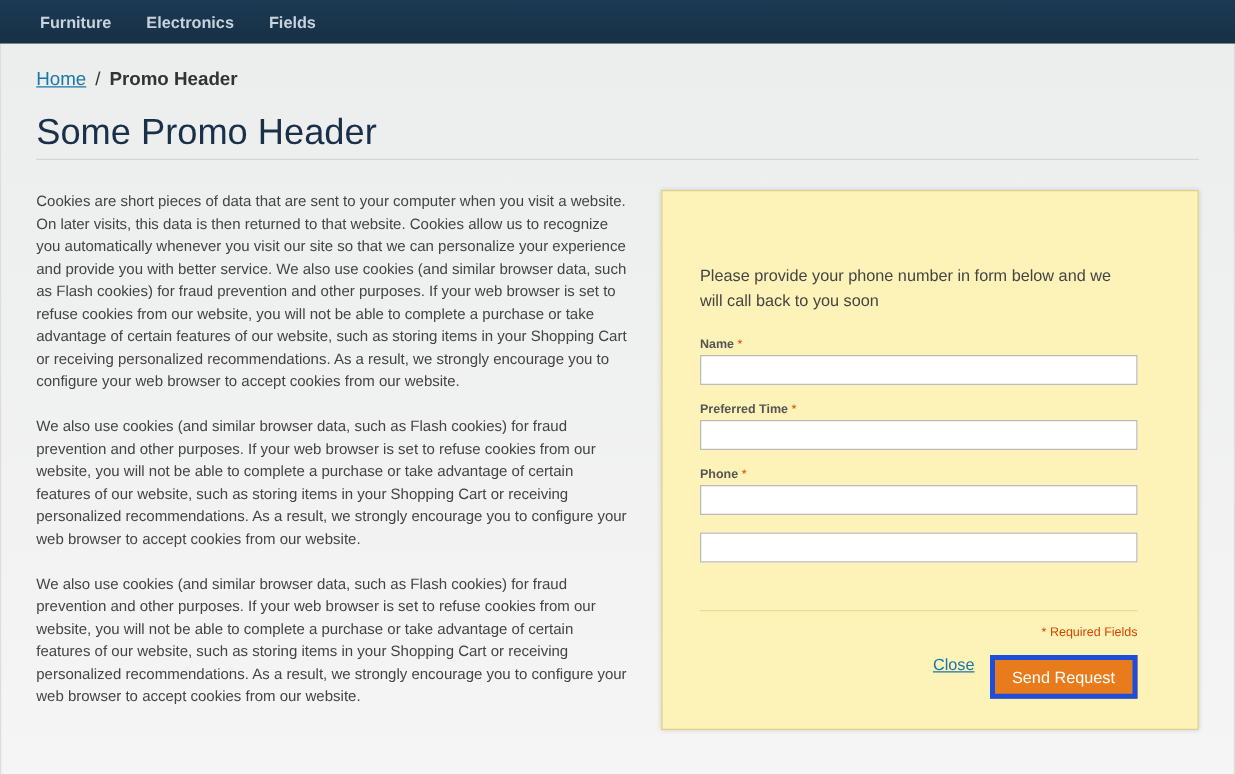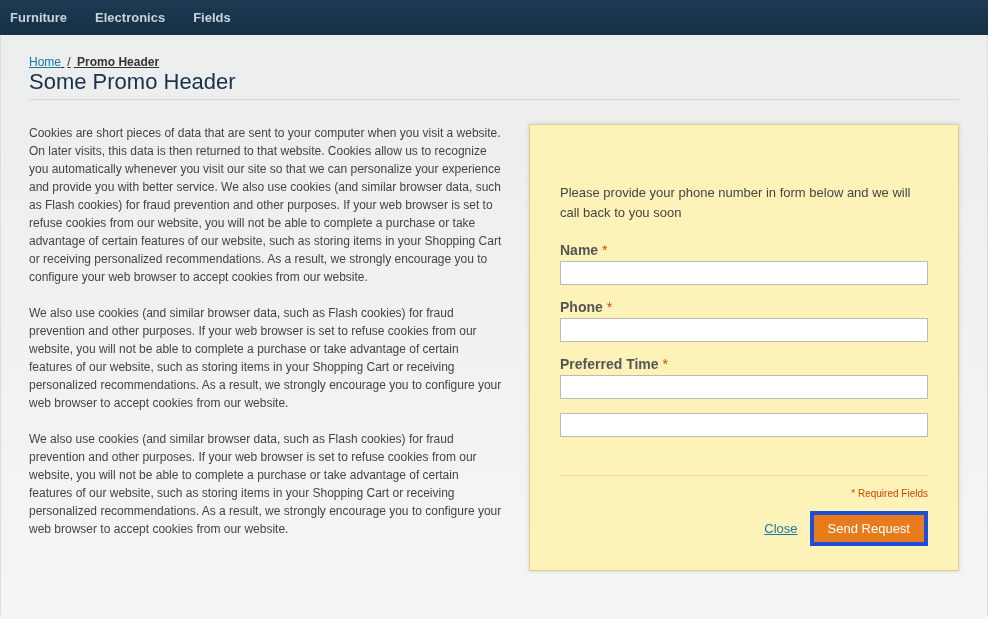--- a/index.html
+++ b/index.html
@@ -5,51 +5,51 @@
     * { box-sizing: border-box; margin: 0; padding: 0; }
     body {
       font-family: Arial, Helvetica, sans-serif;
       font-size: 13px;
       color: #333;
       background: #f5f5f5;
       width: 988px;
     }
     .topbar {
       background: linear-gradient(to bottom, #1d3a54, #163044);
-      padding: 10px 10px;
+      padding: 10px 32px;
       display: flex;
       gap: 28px;
     }
     .topbar a {
       color: #c7d3dd;
       font-weight: bold;
       text-decoration: none;
       font-size: 13px;
     }
     .page-wrap {
       background: linear-gradient(to bottom, #eceded, #f5f5f5);
       padding: 20px 28px 40px 28px;
       border-left: 1px solid #ddd;
       border-right: 1px solid #ddd;
       min-height: 580px;
     }
     .breadcrumb {
-      font-size: 12px;
+      font-size: 15px;
+      margin-bottom: 18px;
       color: #333;
       font-weight: bold;
-      text-decoration: underline;
     }
     .breadcrumb a {
       color: #1b76a8;
       text-decoration: underline;
       font-weight: normal;
     }
     .breadcrumb .sep { margin: 0 3px; font-weight: normal; }
     .page-title {
-      font-size: 22px;
+      font-size: 29px;
       color: #193048;
       font-weight: normal;
       margin-bottom: 4px;
     }
     .title-rule {
       border: none;
       border-top: 1px solid #d5d5d5;
       margin-bottom: 24px;
     }
     .cols {
@@ -61,35 +61,35 @@
     .body-col p {
       line-height: 1.5;
       color: #444;
       margin-bottom: 18px;
       font-size: 12px;
     }
     .form-panel {
       flex: 0 0 430px;
       background: #fdf3b8;
       border: 1px solid #dcd08e;
-      padding: 58px 30px 24px 30px;
+      padding: 58px 48px 24px 30px;
       box-shadow: 0 0 4px rgba(0,0,0,0.15);
     }
     .form-intro {
       color: #444;
       line-height: 1.5;
       margin-bottom: 20px;
       font-size: 13px;
     }
     .field { margin-bottom: 14px; }
     .field label {
       display: block;
       font-weight: bold;
       color: #555;
-      font-size: 14px;
+      font-size: 10px;
       margin-bottom: 3px;
     }
     .req { color: #d64500; font-weight: normal; }
     .field input {
       width: 100%;
       height: 24px;
       border: 1px solid #bbb;
       padding: 2px 6px;
       font-size: 13px;
       background: #fff;
@@ -101,21 +101,21 @@
     }
     .required-note {
       text-align: right;
       color: #d64500;
       font-size: 10px;
     }
     .form-actions {
       margin-top: 12px;
       display: flex;
       justify-content: flex-end;
-      align-items: center;
+      align-items: flex-start;
       gap: 12px;
     }
     .close-link {
       color: #1b76a8;
       text-decoration: underline;
       font-size: 13px;
       cursor: pointer;
     }
     .btn-send {
       background: #e87b1b;
@@ -161,35 +161,35 @@
       <div class="field">
         <label>
           <span>Name</span>
           <span class="req">*</span>
         </label>
         <input type="text" style="">
       </div>
 
       <div class="field">
         <label>
+          <span>Preferred Time</span>
+          <span class="req">*</span>
+        </label>
+        <input type="text" style="">
+      </div>
+
+      <div class="field">
+        <label>
           <span>Phone</span>
           <span class="req">*</span>
         </label>
         <input type="text" style="">
       </div>
 
       <div class="field">
-        <label>
-          <span>Preferred Time</span>
-          <span class="req">*</span>
-        </label>
-        <input type="text" style="">
-      </div>
-
-      <div class="field">
         <input type="text" style="">
       </div>
 
       <hr class="form-sep">
 
       <div class="required-note">* Required Fields</div>
 
       <div class="form-actions">
         <a class="close-link">Close</a>
         <button class="btn-send" type="button">Send Request</button>

